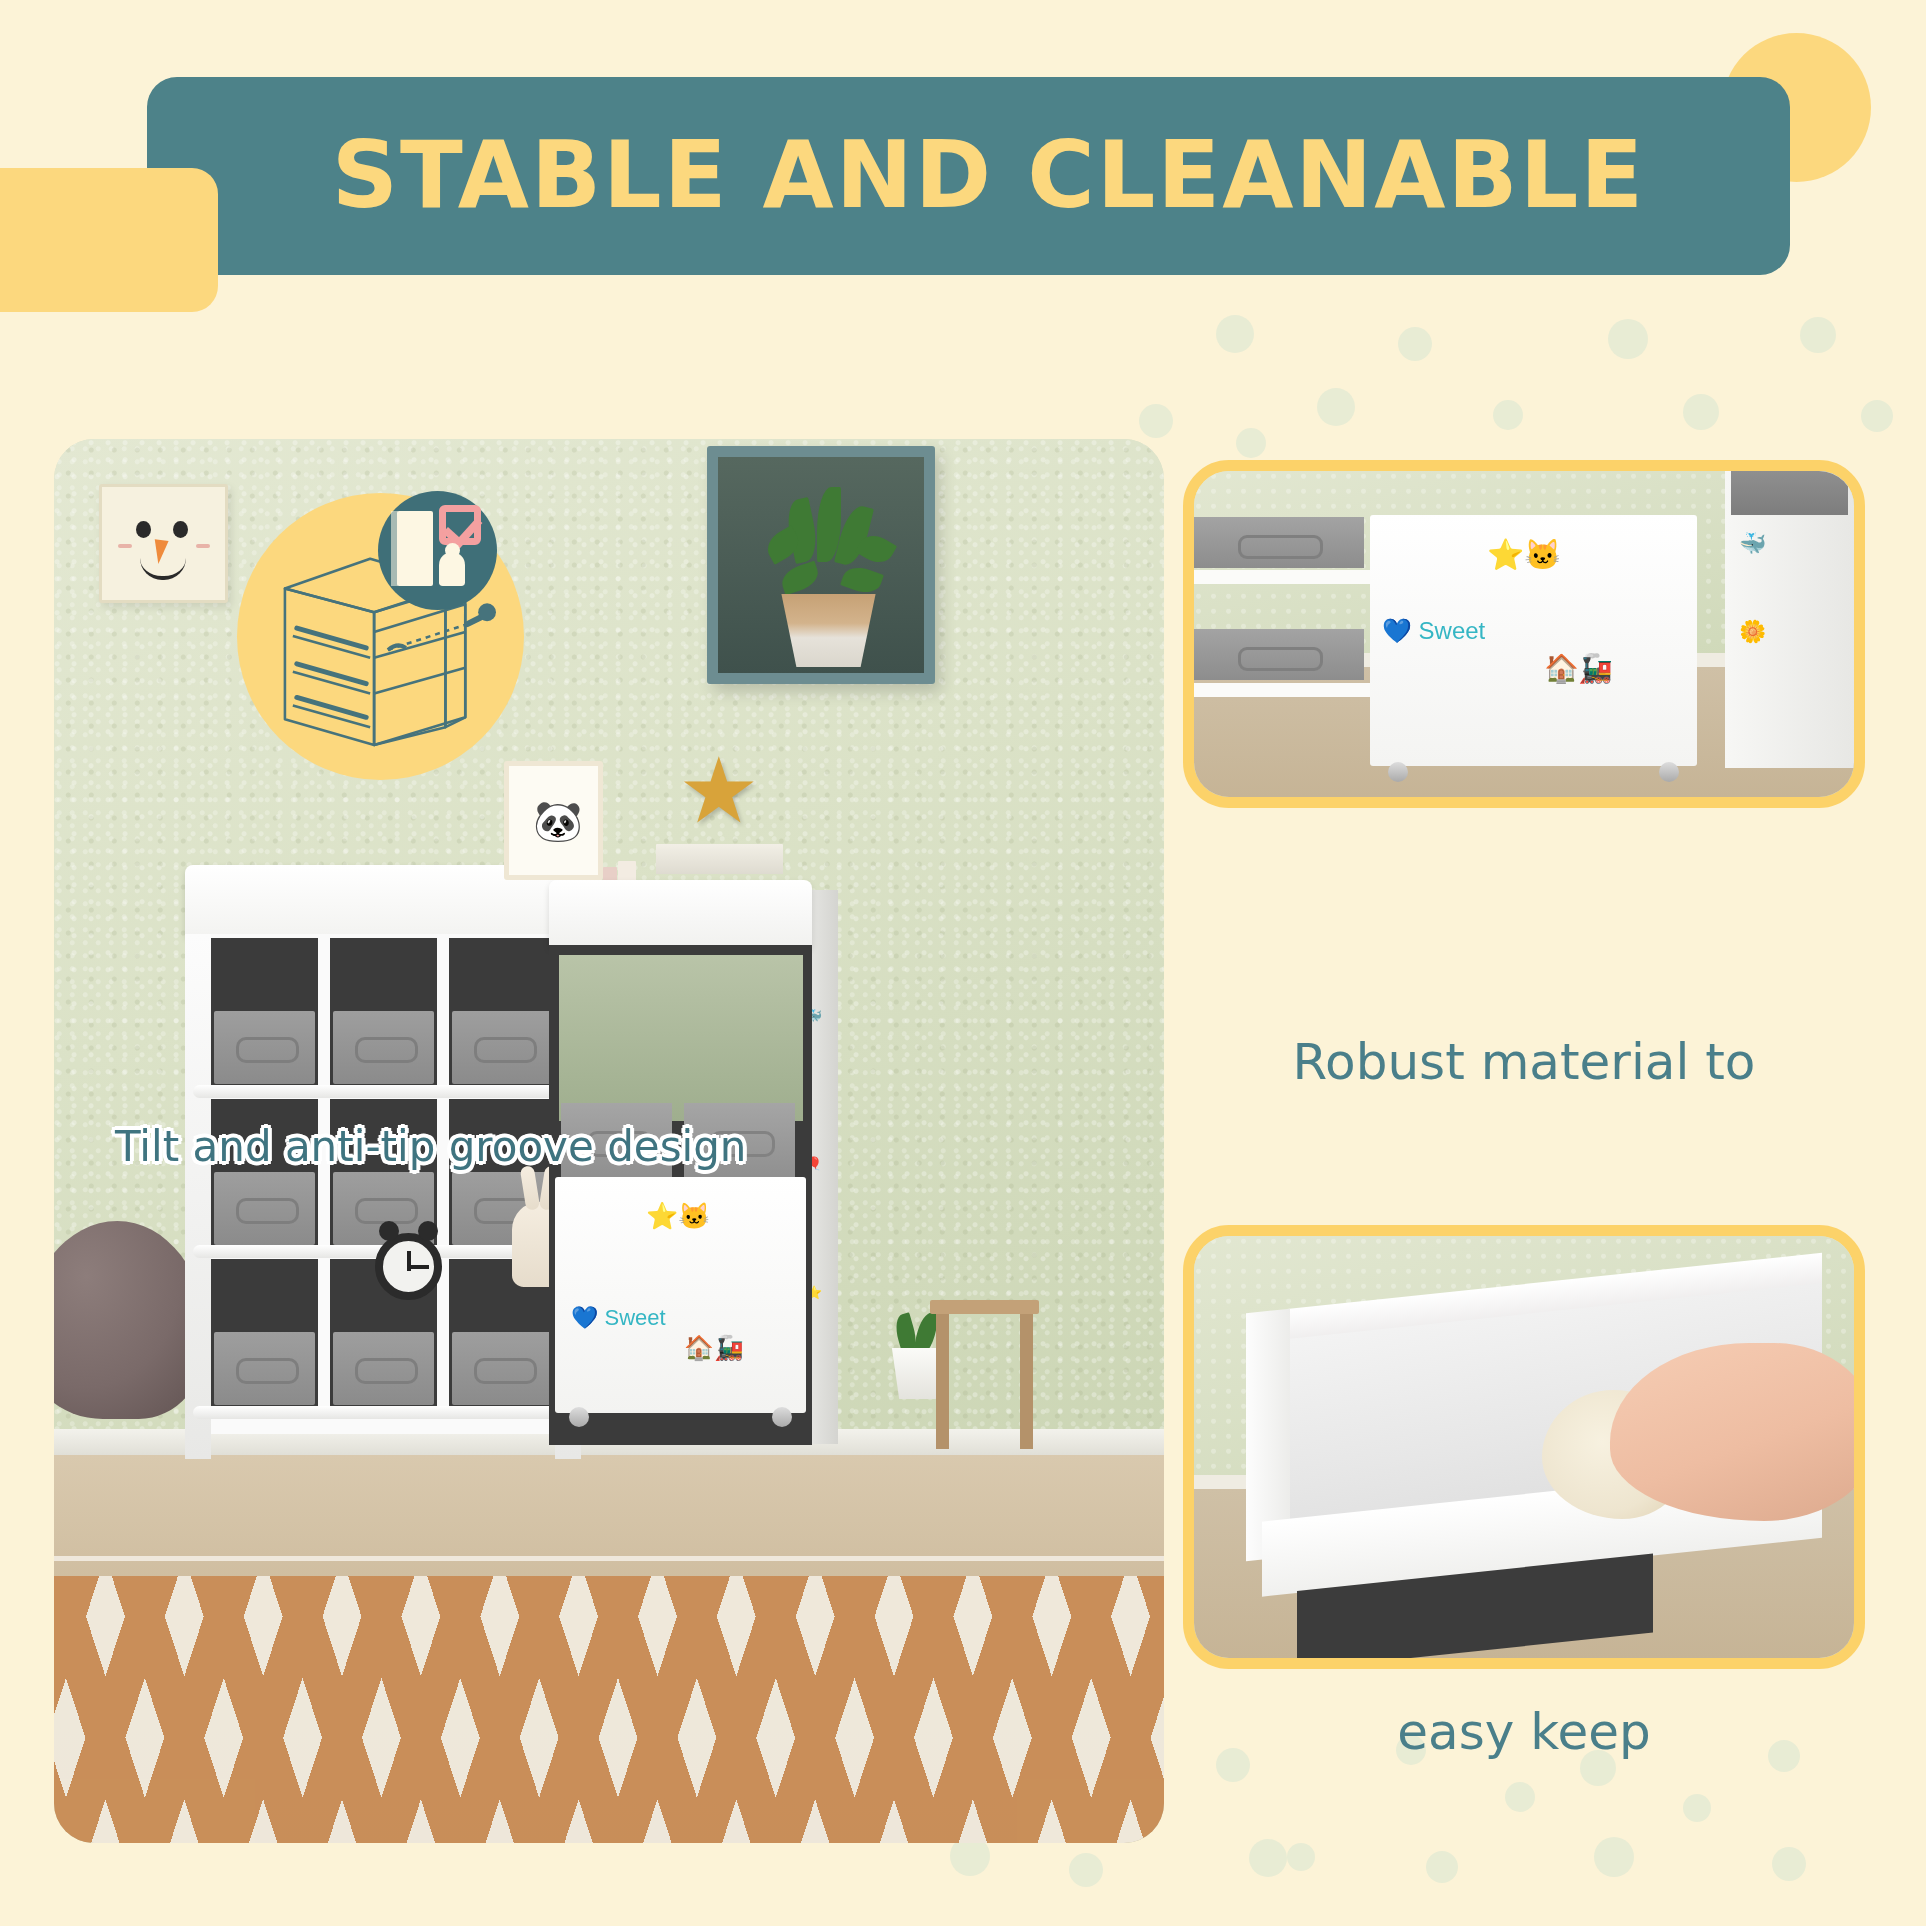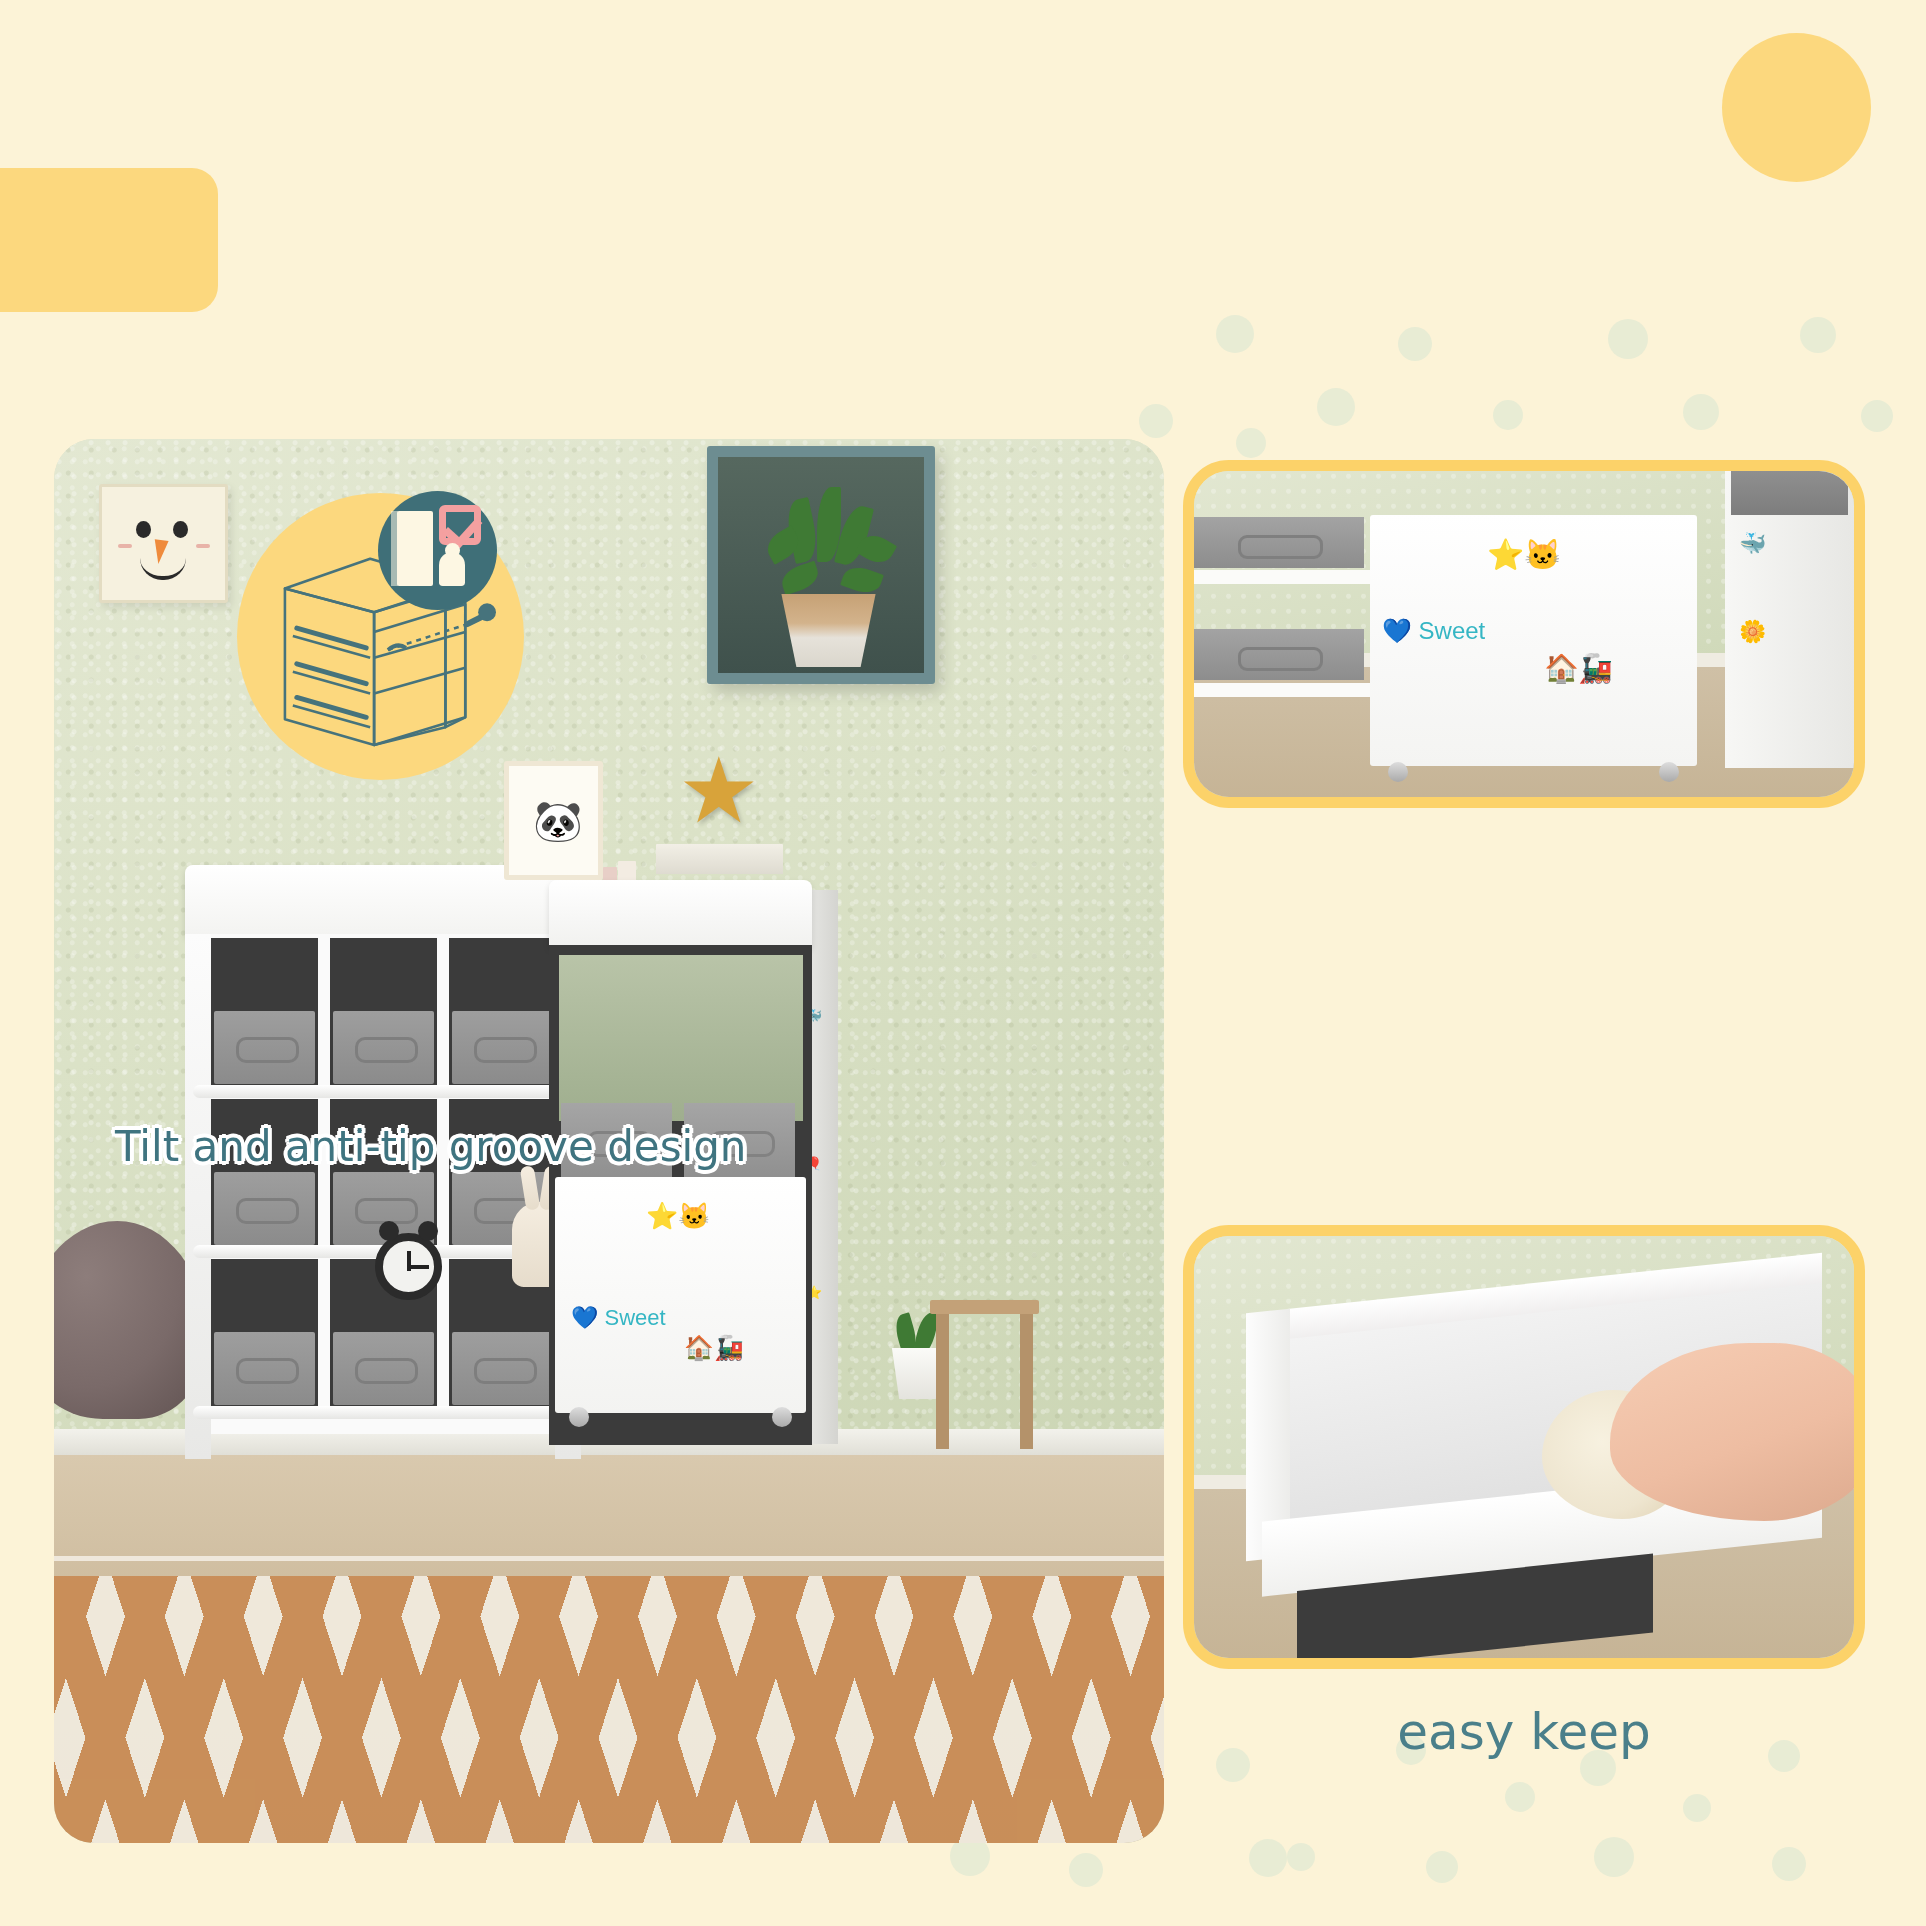--- a/index.html
+++ b/index.html
@@ -319,20 +319,23 @@
     <span style="left: 1580px; top: 1750px; width: 36px; height: 36px; background: rgb(232, 236, 212);"></span>
     <span style="left: 1768px; top: 1740px; width: 32px; height: 32px; background: rgb(232, 236, 212);"></span>
     <span style="left: 1287px; top: 1843px; width: 28px; height: 28px; background: rgb(232, 236, 212);"></span>
     <span style="left: 1505px; top: 1782px; width: 30px; height: 30px; background: rgb(232, 236, 212);"></span>
     <span style="left: 1683px; top: 1794px; width: 28px; height: 28px; background: rgb(232, 236, 212);"></span>
   </div>
 
 <div class="header-zone">
   <div class="hdr-circle"></div>
   <div class="hdr-tab"></div>
+  <div class="hdr-bar">
+    <div class="hdr-title">STABLE AND CLEANABLE</div>
+  </div>
 </div>
 
 <div class="main-photo">
   <div class="wall"></div>
   <div class="baseboard"></div>
   <div class="floor"></div>
   <div class="floor-seam"></div>
   <div class="rug"></div>
 
   <div class="art-frame">
@@ -509,20 +512,21 @@
   <div class="rb-cab">
     <span class="sticker" style="left:117px;top:24px;font-size:30px;">⭐🐱</span>
     <span class="sticker" style="left:12px;top:103px;font-size:24px;color:#35b6c4;">💙 Sweet</span>
     <span class="sticker" style="left:174px;top:139px;font-size:28px;">🏠🚂</span>
     <span class="caster" style="left:18px;bottom:-16px;"></span>
     <span class="caster" style="right:18px;bottom:-16px;"></span>
   </div>
 </div>
 
 <div class="rcaption" id="caption-robust">
+  <div>Robust material to</div>
 </div>
 
 <div class="rpanel" id="panel-smooth">
   <div class="rp-wall"></div>
   <div class="rp-base"></div>
   <div class="rp-floor"></div>
 
   <div class="sm-drawer">
     <span class="smd-back"></span>
     <span class="smd-inner"></span>

